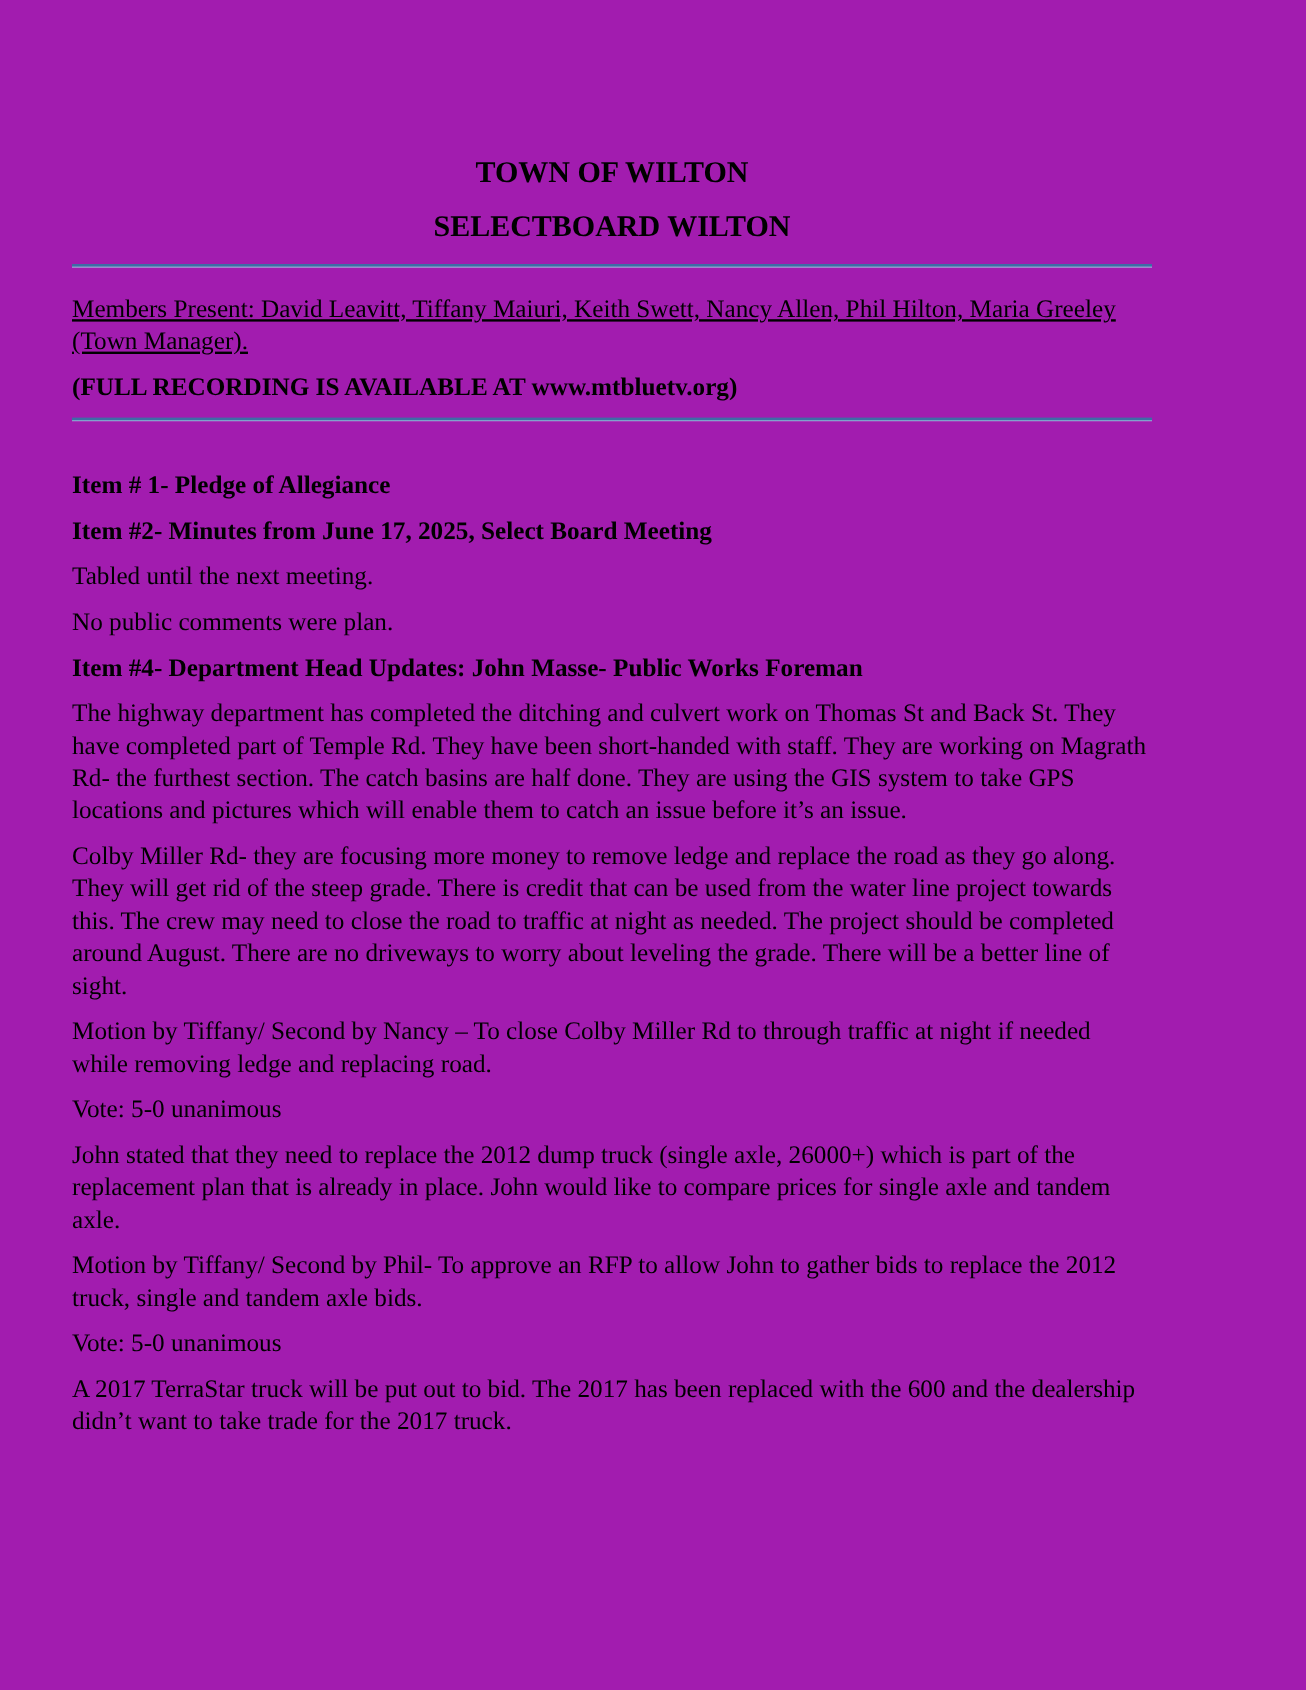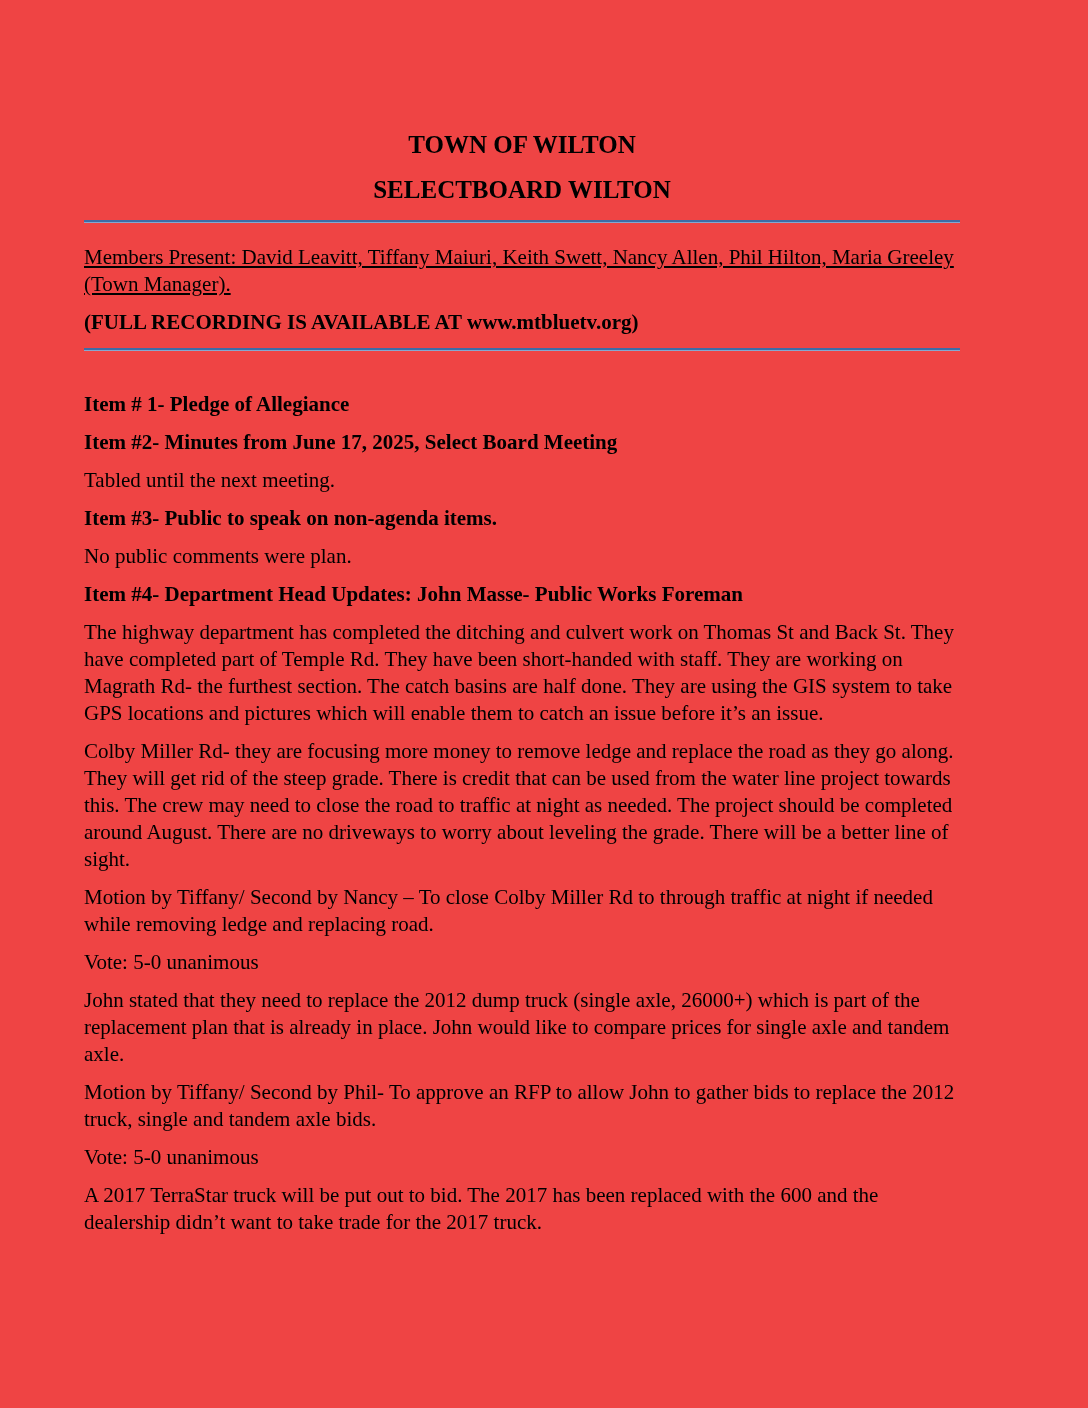--- a/index.html
+++ b/index.html
@@ -5,23 +5,23 @@
   html, body {
     margin: 0;
     padding: 0;
     background: #ffffff;
   }
   .page {
     position: relative;
     width: 1088px;
     height: 1408px;
     margin: 0 auto;
-    background: #ef4444;
+    background: #a21caf;
     box-sizing: border-box;
-    padding: 128px 128px 0 84px;
+    padding: 128px 128px 0 60px;
     font-family: "Liberation Serif", "DejaVu Serif", serif;
     color: #000000;
     font-size: 21px;
   }
   .title-line {
     font-size: 25px;
     font-weight: bold;
     text-align: center;
     line-height: 34px;
     margin: 0 0 11px 0;
@@ -64,21 +64,20 @@
 
   <div class="rule rule-bottom"></div>
 
   <div class="gap-after-rules"></div>
 
   <h2 class="item-heading">Item # 1- Pledge of Allegiance</h2>
 
   <h2 class="item-heading">Item #2- Minutes from June 17, 2025, Select Board Meeting</h2>
   <p class="body-para">Tabled until the next meeting.</p>
 
-  <h2 class="item-heading">Item #3- Public to speak on non-agenda items.</h2>
   <p class="body-para">No public comments were plan.</p>
 
   <h2 class="item-heading">Item #4- Department Head Updates: John Masse- Public Works Foreman</h2>
   <p class="body-para">The highway department has completed the ditching and culvert work on Thomas St and Back St. They have completed part of Temple Rd. They have been short-handed with staff. They are working on Magrath Rd- the furthest section. The catch basins are half done. They are using the GIS system to take GPS locations and pictures which will enable them to catch an issue before it’s an issue.</p>
   <p class="body-para">Colby Miller Rd- they are focusing more money to remove ledge and replace the road as they go along. They will get rid of the steep grade. There is credit that can be used from the water line project towards this. The crew may need to close the road to traffic at night as needed. The project should be completed around August.  There are no driveways to worry about leveling the grade. There will be a better line of sight.</p>
   <p class="body-para">Motion by Tiffany/ Second by Nancy – To close Colby Miller Rd to through traffic at night if needed while removing ledge and replacing road.</p>
   <p class="body-para">Vote: 5-0 unanimous</p>
   <p class="body-para">John stated that they need to replace the 2012 dump truck (single axle, 26000+) which is part of the replacement plan that is already in place. John would like to compare prices for single axle and tandem axle.</p>
   <p class="body-para">Motion by Tiffany/ Second by Phil- To approve an RFP to allow John to gather bids to replace the 2012 truck, single and tandem axle bids.</p>
   <p class="body-para">Vote: 5-0 unanimous</p>

